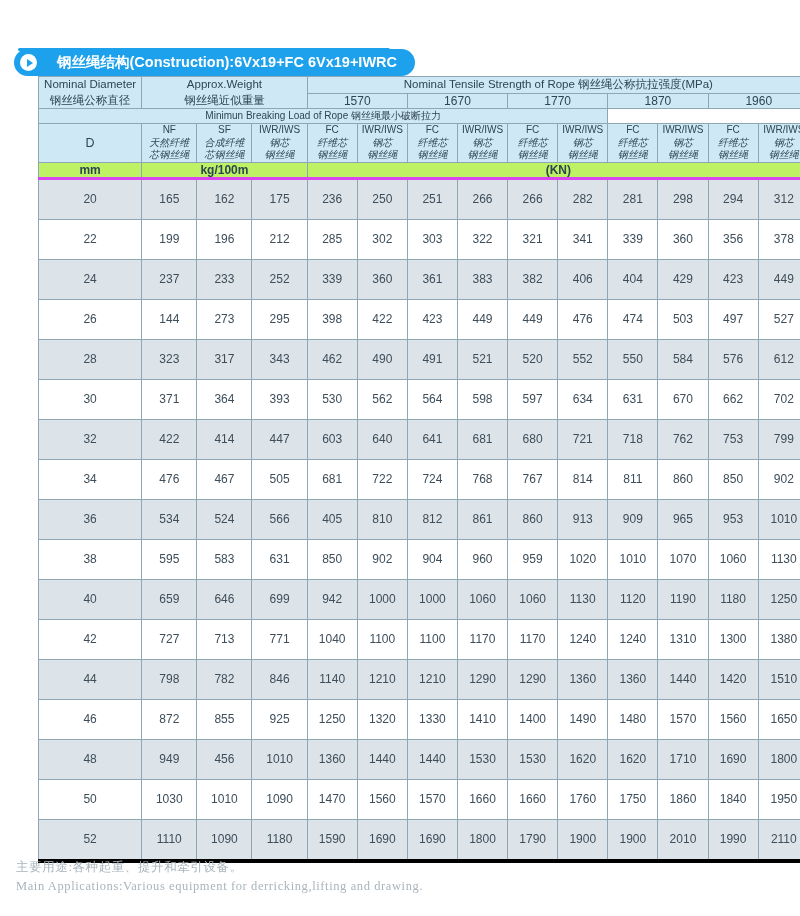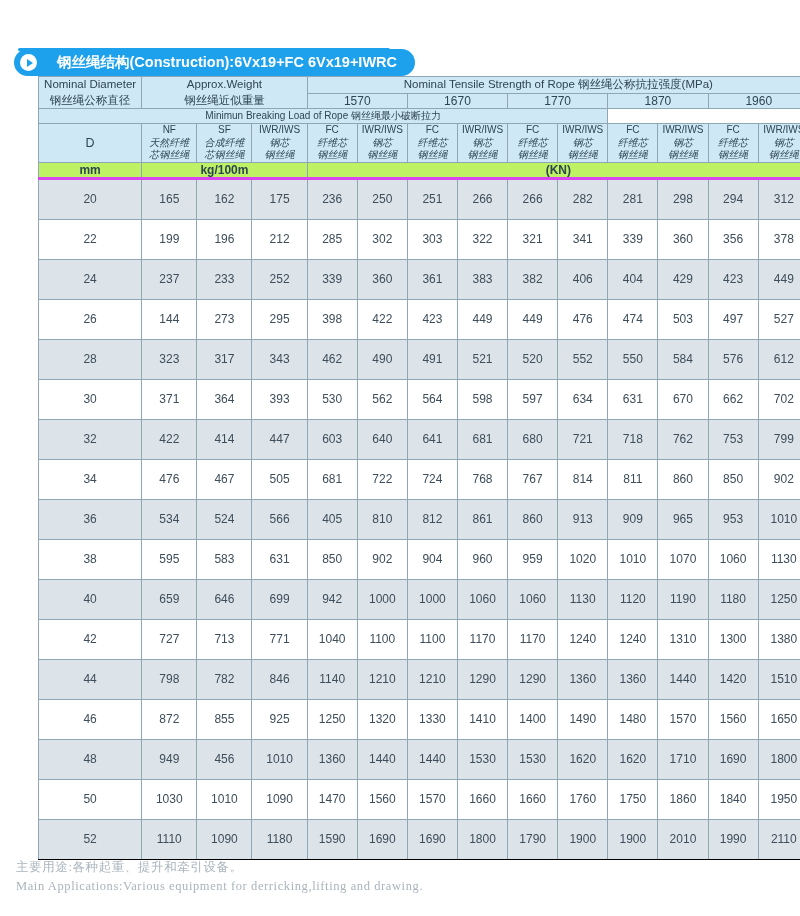--- a/index.html
+++ b/index.html
@@ -149,21 +149,21 @@
     border-top: none;
     border-bottom: none;
   }
   tbody tr.shade td {
     background: #dde4e9;
   }
   tbody tr.plain td {
     background: #ffffff;
   }
   tbody tr:last-child td {
-    border-bottom: 1px solid #000000;
+    border-bottom: 4px solid #000000;
   }
   tbody tr:first-child td {
     border-top: 3px solid #d946ef;
   }
 
   
   .footer {
     position: absolute;
     top: 858px;
     left: 16px;

